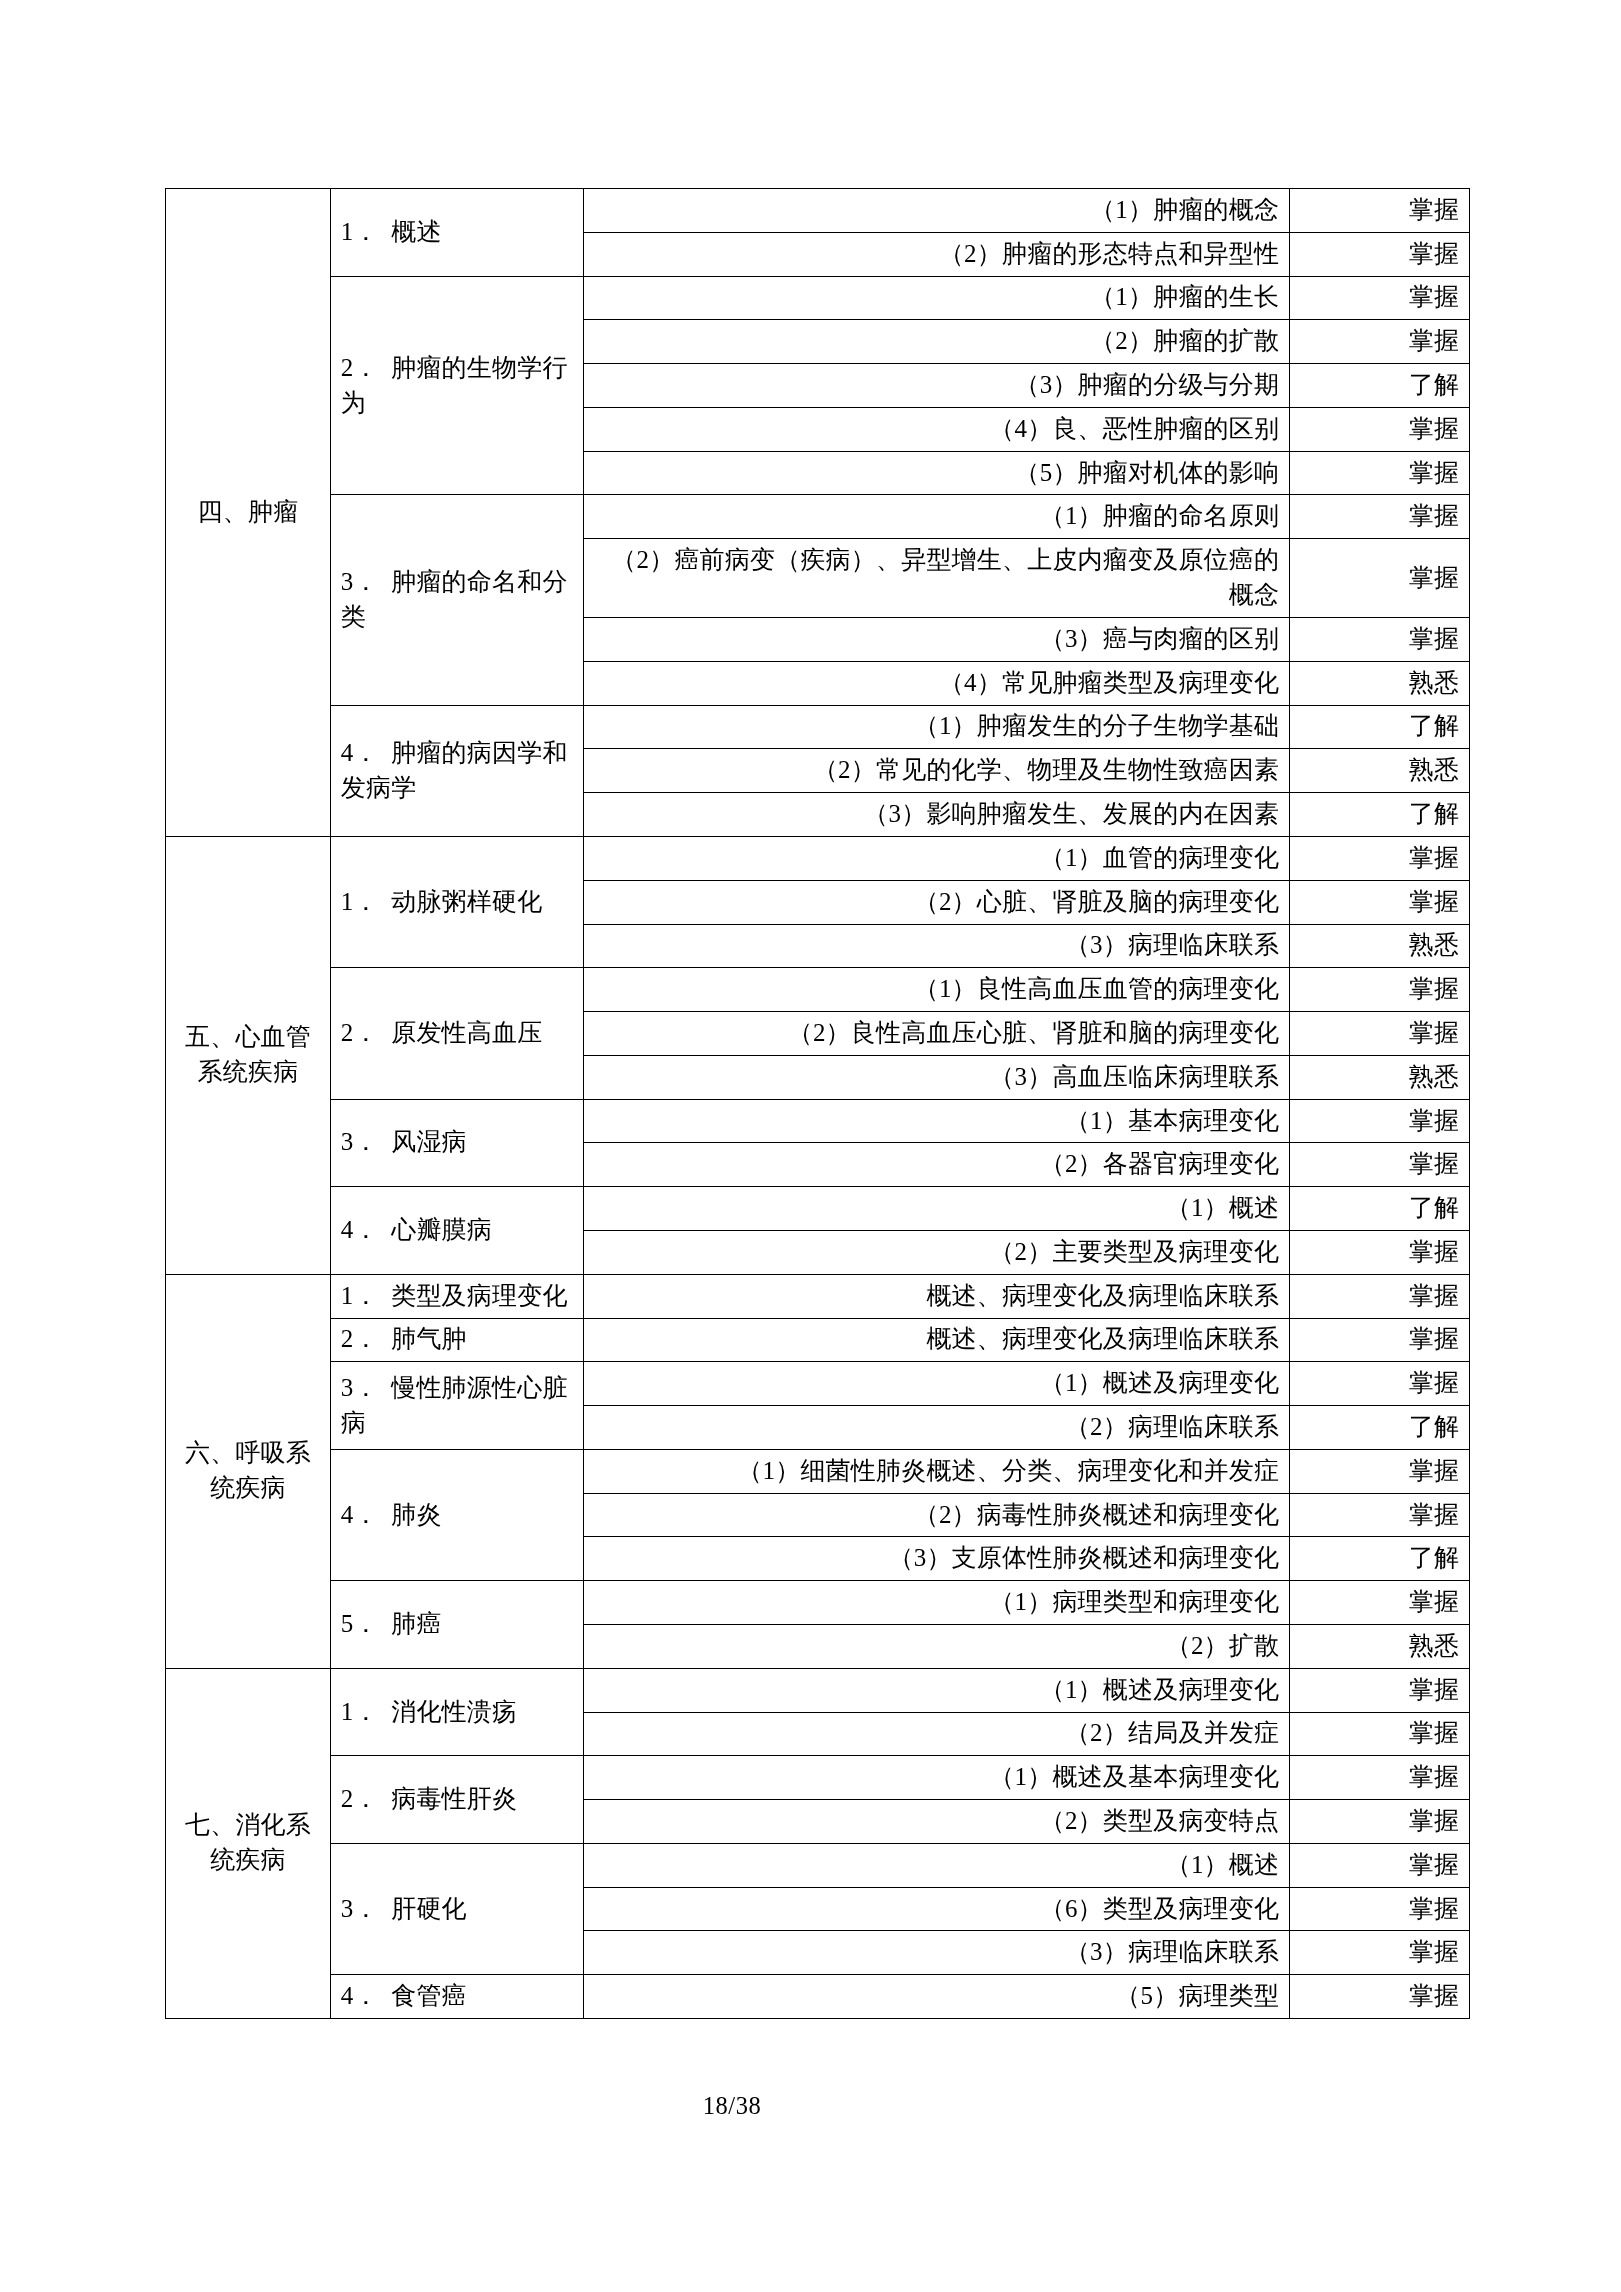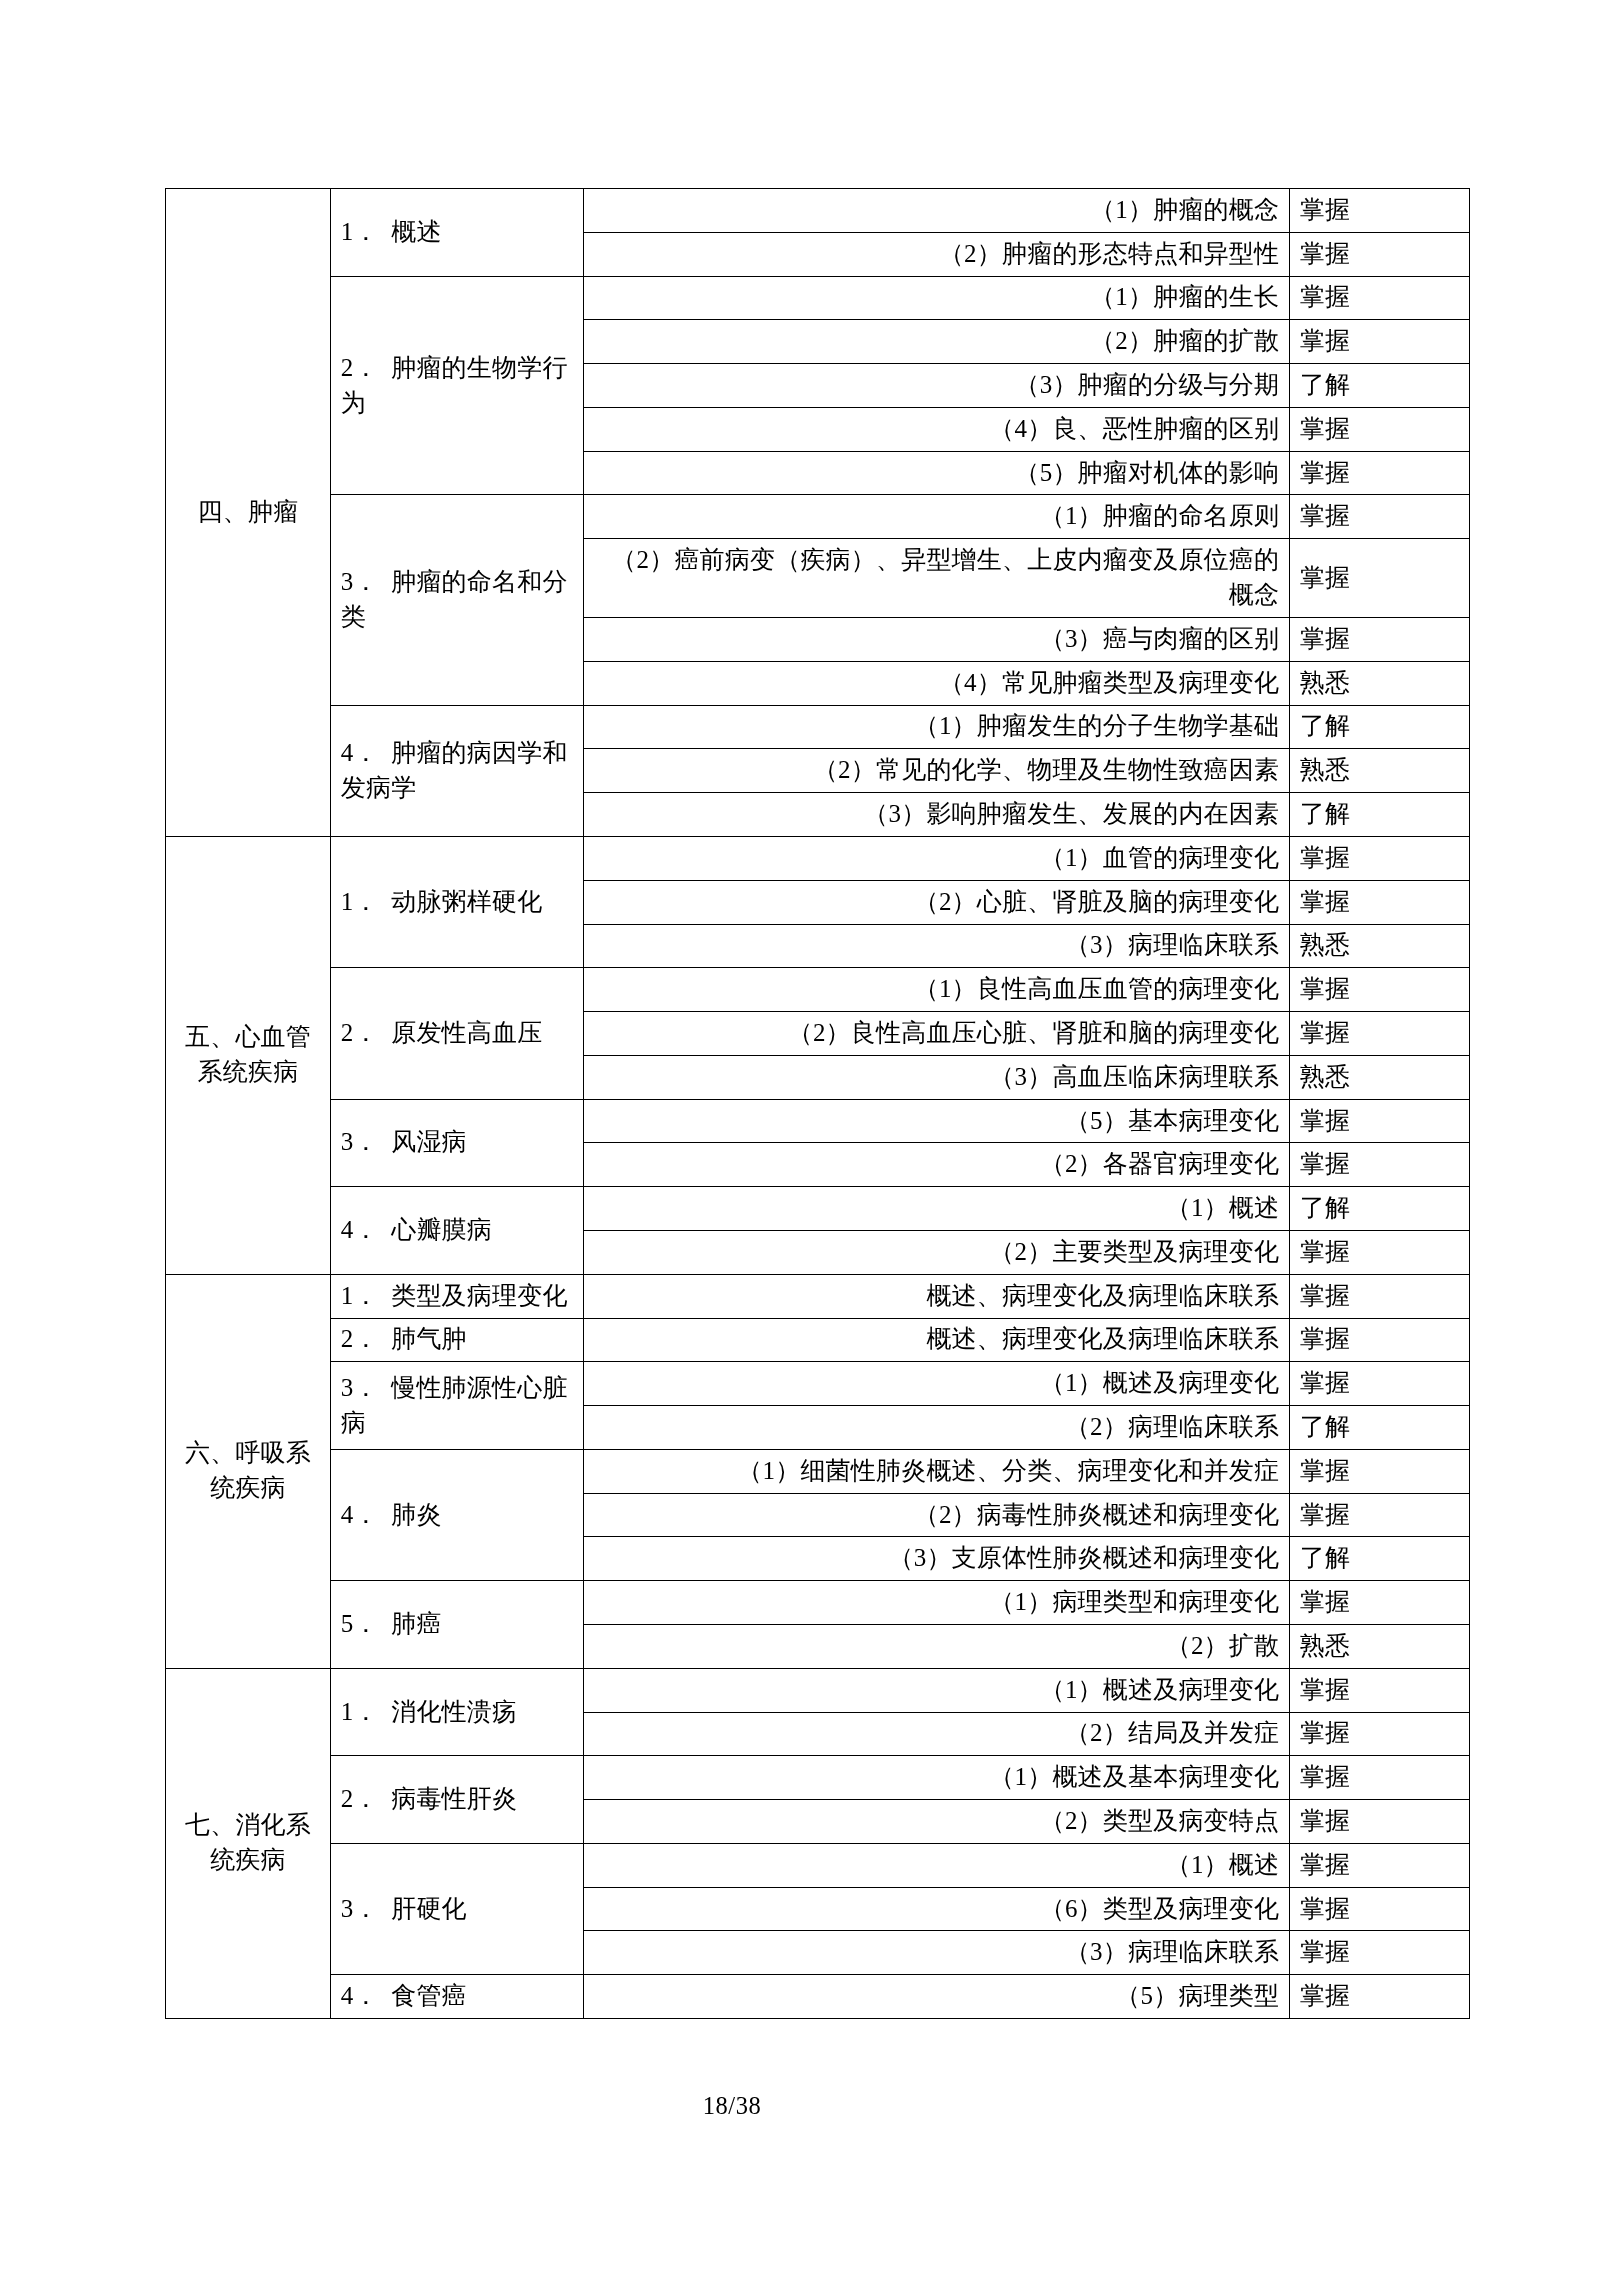--- a/index.html
+++ b/index.html
@@ -62,21 +62,21 @@
     padding-left: 25.5px;
     padding-right: 5.9px;
     vertical-align: middle;
   }
   td.content {
     text-align: right;
     padding-left: 15.7px;
     vertical-align: middle;
   }
   td.level {
-    text-align: left;
+    text-align: right;
     vertical-align: middle;
     white-space: nowrap;
     letter-spacing: 2.9px;
     padding-left: 3.9px;
     padding-right: 3.9px;
   }
 
   
   .sec-num { letter-spacing: 0; }
   .sec-gap { display: inline-block; width: 12.7px; }
@@ -190,21 +190,21 @@
         <tr>
           <td class="content">（2）良性高血压心脏、肾脏和脑的病理变化</td>
           <td class="level">掌握</td>
         </tr>
         <tr>
           <td class="content">（3）高血压临床病理联系</td>
           <td class="level">熟悉</td>
         </tr>
         <tr>
           <td class="section" rowspan="2"><span class="sec-num">3</span><span>．</span><span class="sec-gap"></span><span>风湿病</span></td>
-          <td class="content">（5）基本病理变化</td>
+          <td class="content">（1）基本病理变化</td>
           <td class="level">掌握</td>
         </tr>
         <tr>
           <td class="content">（2）各器官病理变化</td>
           <td class="level">掌握</td>
         </tr>
         <tr>
           <td class="section" rowspan="2"><span class="sec-num">4</span><span>．</span><span class="sec-gap"></span><span>心瓣膜病</span></td>
           <td class="content">（1）概述</td>
           <td class="level">了解</td>

